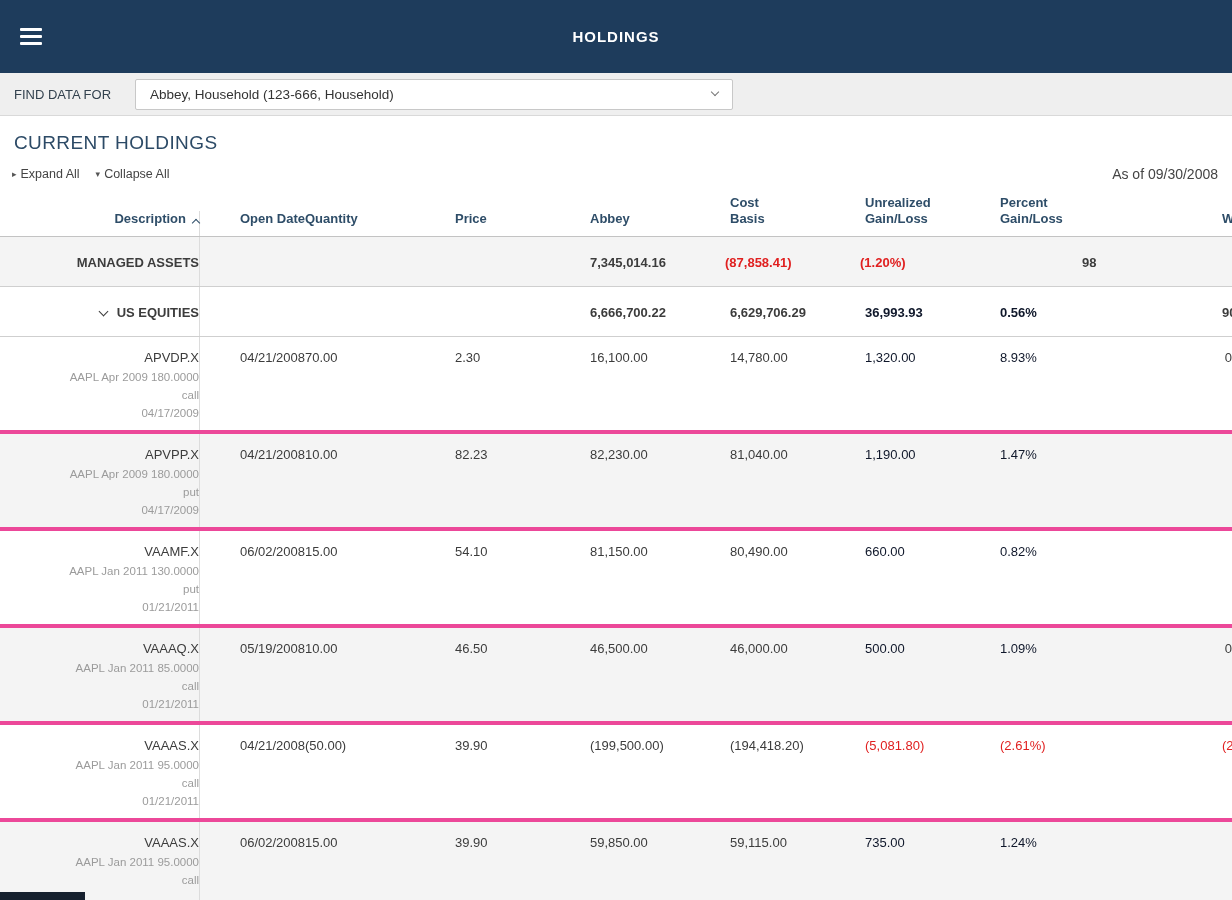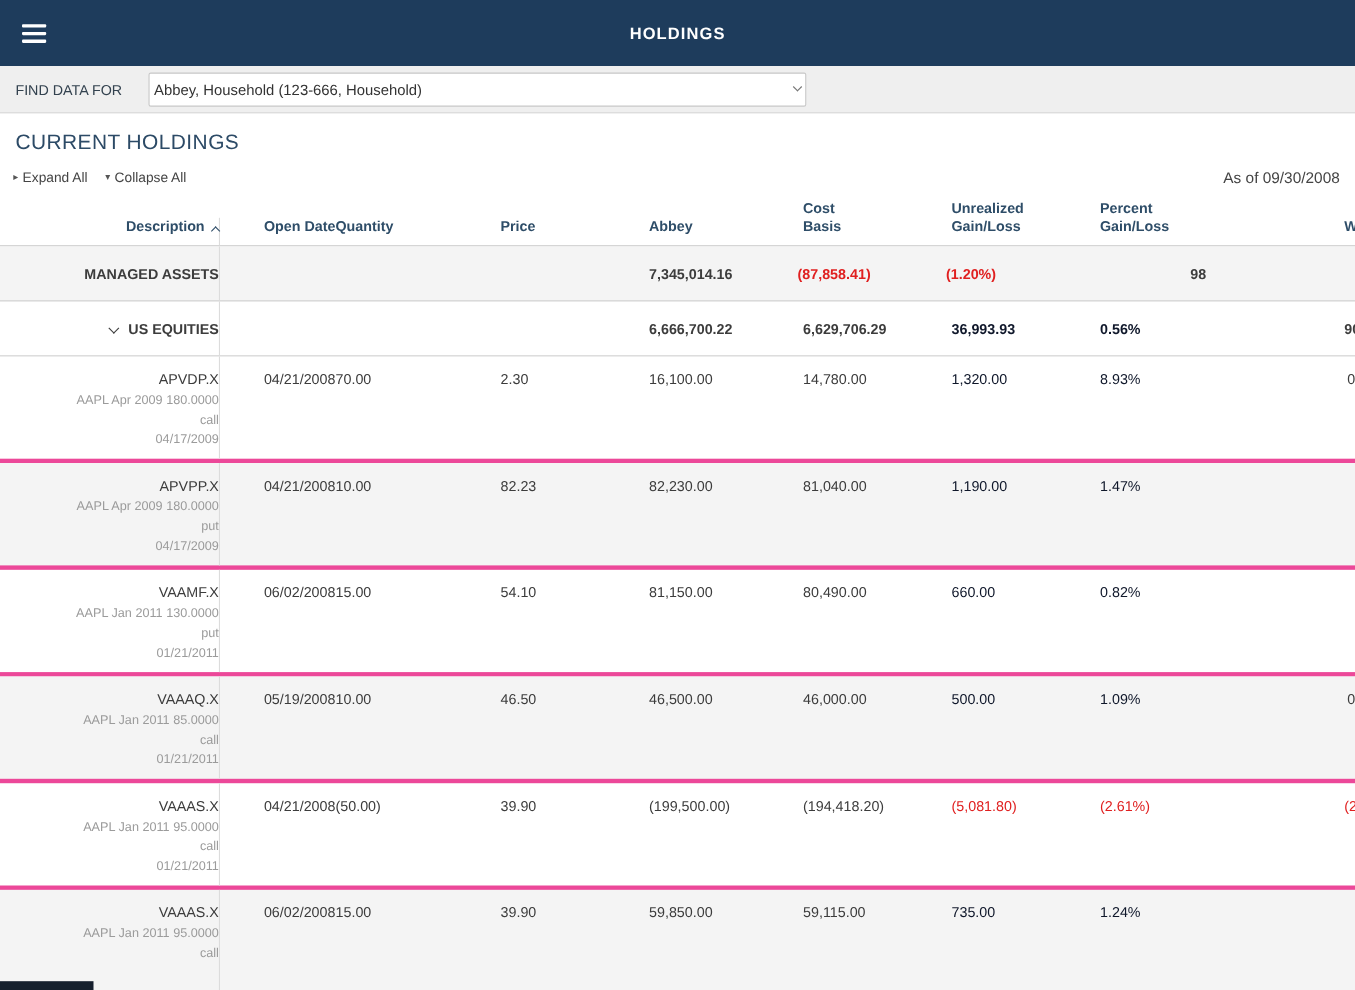--- a/index.html
+++ b/index.html
@@ -1,29 +1,29 @@
 <!DOCTYPE html>
 <html><head>
 <meta charset="utf-8">
 <style>
   *{box-sizing:border-box;margin:0;padding:0}
   html,body{background:#e8e8e8}
   body{font-family:"Liberation Sans","DejaVu Sans",sans-serif}
   .app{position:relative;width:1232px;height:900px;background:#fff;overflow:hidden}
 
   
-  .topbar{height:60px;background:#1e3c5c;display:flex;align-items:center;position:relative}
+  .topbar{height:73px;background:#1e3c5c;display:flex;align-items:center;position:relative}
   .hamburger{margin-left:20px;width:22px;cursor:pointer;z-index:2}
   .hamburger span{display:block;height:3px;background:#fff;margin:4px 0;border-radius:1px}
   .topbar h1{position:absolute;left:0;right:0;text-align:center;color:#fff;font-size:15px;letter-spacing:1px;font-weight:bold}
 
   
   .findbar{height:43px;background:#efefef;border-bottom:1px solid #d9d9d9;display:flex;align-items:center;padding:0 14px;gap:24px}
   .findlabel{font-size:13px;color:#33424f;white-space:nowrap}
-  .select{width:598px;height:31px;background:#fff;border:1px solid #c8c8c8;border-radius:2px;display:flex;align-items:center;justify-content:space-between;padding:0 4px;font-size:13.5px;color:#333;cursor:pointer}
+  .select{width:598px;height:31px;background:#fff;border:1px solid #c8c8c8;border-radius:2px;display:flex;align-items:center;justify-content:space-between;padding:0 14px;font-size:13.5px;color:#333;cursor:pointer}
   .chev{display:inline-block;width:6px;height:6px;border-right:1.5px solid #777;border-bottom:1.5px solid #777;transform:rotate(45deg);margin-top:-4px}
 
   
   h2.section{font-size:19px;color:#2c4a66;font-weight:500;letter-spacing:.4px;margin:16px 0 12px;padding:0 14px}
   .controls{display:flex;align-items:center;padding:0 12px;margin-bottom:9px;font-size:12.5px;color:#444}
   .ctl{cursor:pointer;display:inline-flex;align-items:center;gap:4px}
   .ctl+.ctl{margin-left:16px}
   .tri{font-size:9px;color:#555}
   .asof{margin-left:auto;font-size:14px;color:#444;padding-right:2px}
 

